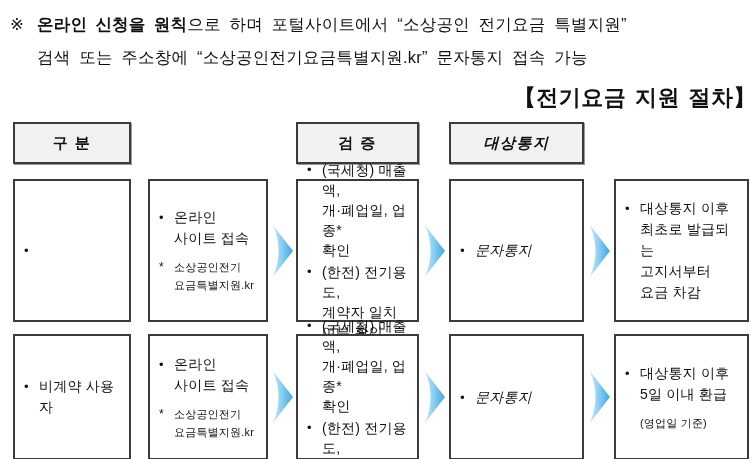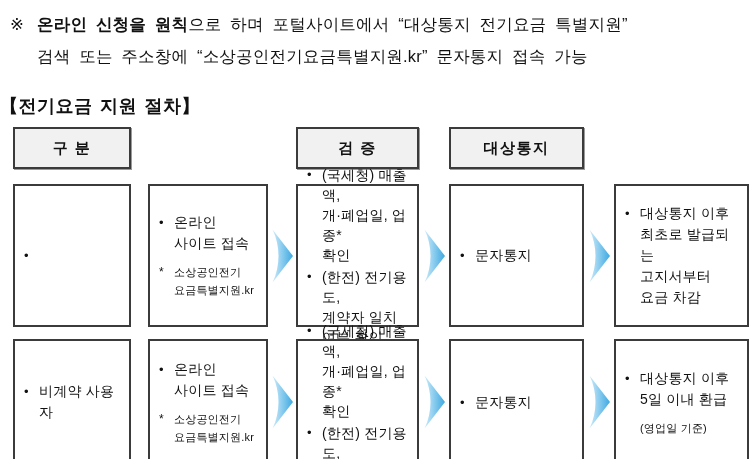--- a/index.html
+++ b/index.html
@@ -18,39 +18,39 @@
     font-size: 16.5px;
     line-height: 32px;
     word-spacing: 4px;
     letter-spacing: 0.2px;
   }
   .note .ref-mark {
     position: absolute;
     left: 10px; top: 0;
     font-weight: 400;
   }
-  .note .em { font-weight: 700; }
+  .note .em { font-weight: 700; font-family: Liberation Serif, serif; }
   
   .diagram-title {
-    margin-top: 22px;
-    text-align: left;
-    font-size: 18px;
+    margin-top: 10px;
+    text-align: right;
+    font-size: 22px;
     font-weight: 700;
     letter-spacing: 0.5px;
     word-spacing: 2px;
   }
   
   .flow {
     margin: 9px 0 0 13px;
     display: grid;
     grid-template-columns: 118px 17px 120px 28px 123px 30px 135px 30px 135px;
     grid-template-rows: 42px 15px 143px 12px 126px;
   }
   .col1 { grid-column: 1; } .col3 { grid-column: 3; } .col5 { grid-column: 5; }
-  .col7 { grid-column: 7; } .col9 { grid-column: 9; }
+  .col7 { grid-column: 7; font-style: italic; } .col9 { grid-column: 9; }
   .col4 { grid-column: 4; } .col6 { grid-column: 6; } .col8 { grid-column: 8; }
   .rhead { grid-row: 1; } .r1 { grid-row: 3; } .r2 { grid-row: 5; }
 
   .hcell {
     background: #f1f1f1;
     border: 2.5px solid #3b3b3b;
     box-shadow: 1px 1px 0 #9a9a9a;
     display: flex; align-items: center; justify-content: center;
     font-size: 15px; font-weight: 700;
     letter-spacing: 1.5px;
@@ -89,21 +89,21 @@
   <defs>
     <linearGradient id="arrowGrad" x1="0" y1="0" x2="1" y2="0">
       <stop offset="0" stop-color="#cdeaf9"></stop>
       <stop offset="1" stop-color="#3da9e2"></stop>
     </linearGradient>
   </defs>
 </svg>
 
 <div class="note">
   <span class="ref-mark">※</span>
-  <span><span class="em">온라인 신청을 원칙</span><span>으로 하며 포털사이트에서 “대상통지 전기요금 특별지원”</span></span>
+  <span><span class="em">온라인 신청을 원칙</span><span>으로 하며 포털사이트에서 “소상공인 전기요금 특별지원”</span></span>
   <br>
   <span>검색 또는 주소창에 “소상공인전기요금특별지원.kr” 문자통지 접속 가능</span>
 </div>
 
 <div class="diagram-title">【전기요금 지원 절차】</div>
 
 <div class="flow">
 
   <div class="hcell rhead col1">구 분</div>
   <div class="hcell rhead col5">검 증</div>

